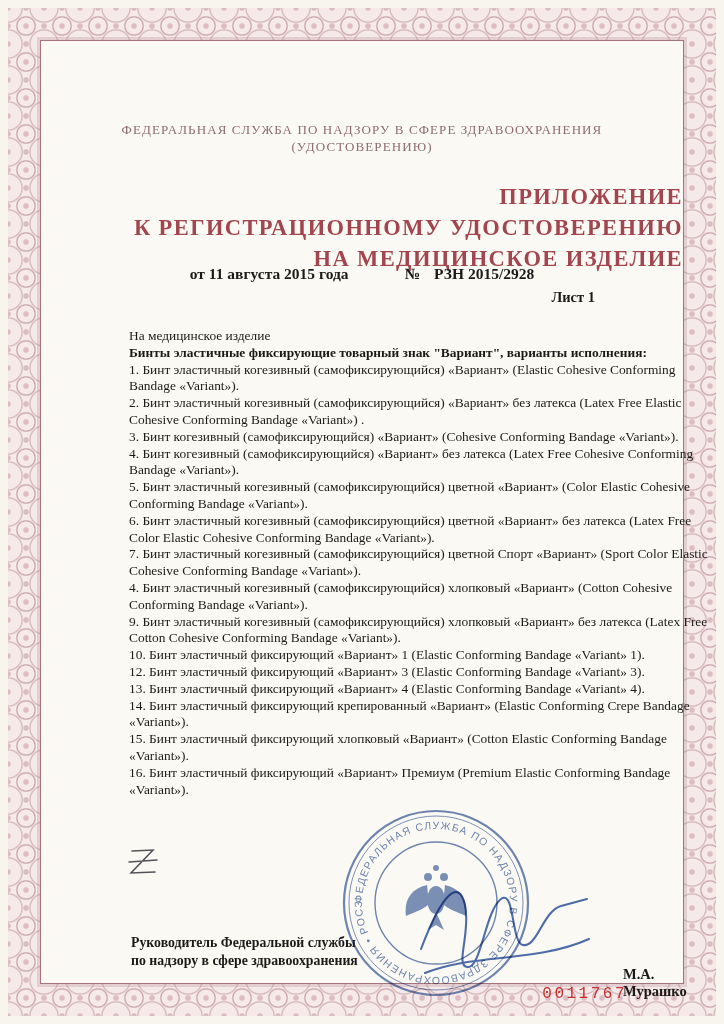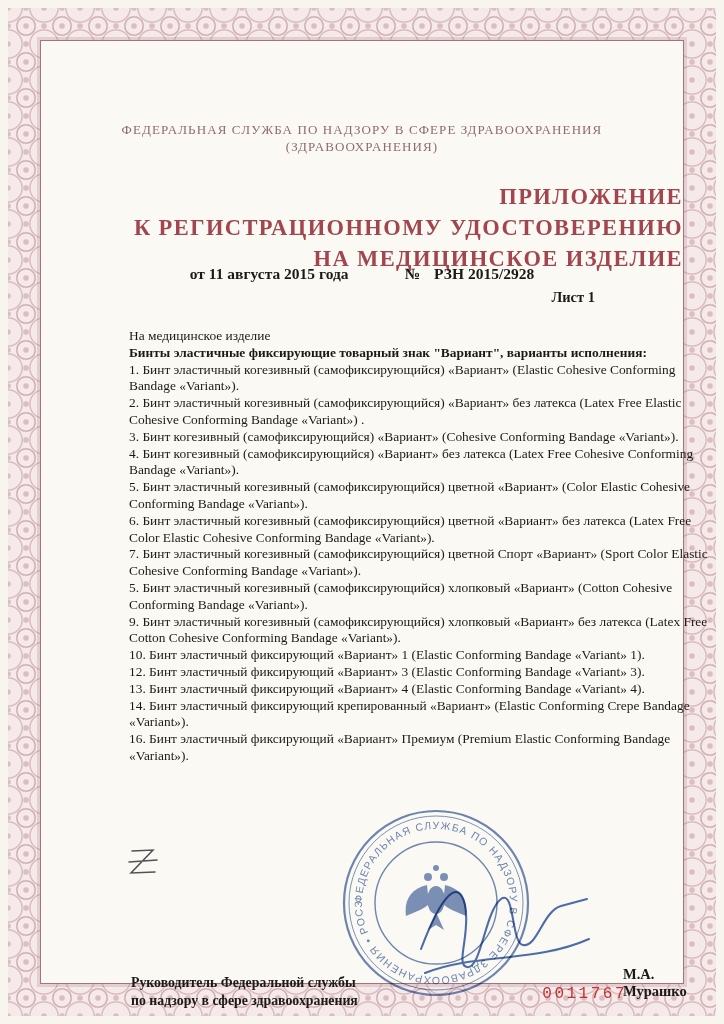--- a/index.html
+++ b/index.html
@@ -55,21 +55,21 @@
   .stamp {
     position:absolute; left:295px; top:762px;
     opacity:.8; mix-blend-mode:multiply;
   }
   .stamp-ink { stroke:var(--color-stamp-blue, #4b6aa5); fill:none; }
   .stamp-ink-fill { fill:var(--color-stamp-blue, #4b6aa5); }
   .stamp-text { fill:var(--color-stamp-blue, #4b6aa5); font-family:"Liberation Sans", sans-serif; font-size:10.5px; letter-spacing:1.2px; }
   .signature { position:absolute; left:372px; top:812px; mix-blend-mode:multiply; opacity:.9; }
   .sig-stroke { stroke:#3b5fa6; fill:none; stroke-width:2.1; stroke-linecap:round; }
   .footer-title {
-    position:absolute; left:90px; top:933px;
+    position:absolute; left:90px; top:893px;
     font-weight:bold; font-size:13.8px; line-height:18px; color:var(--color-body-text, #1c1a18);
   }
   .footer-name {
     position:absolute; left:582px; top:905px;
     font-weight:bold; font-size:14.5px; color:var(--color-body-text, #1c1a18);margin-top:20px;
   }
   .serial {
     position:absolute; right:56px; top:944px;
     font-family:Liberation Mono, monospace;
     font-size:16px; letter-spacing:2.5px;
@@ -78,21 +78,21 @@
 </style>
 </head>
 <body>
 
 <div class="page">
   <div class="frame"></div>
   <div class="inner">
 
     <div class="agency">
       <div>ФЕДЕРАЛЬНАЯ СЛУЖБА ПО НАДЗОРУ В СФЕРЕ ЗДРАВООХРАНЕНИЯ</div>
-      <div>(ЗДРАВООХРАНЕНИЯ)</div>
+      <div>(УДОСТОВЕРЕНИЮ)</div>
     </div>
 
     <div class="title">
       <div>ПРИЛОЖЕНИЕ</div>
       <div>К РЕГИСТРАЦИОННОМУ УДОСТОВЕРЕНИЮ</div>
       <div>НА МЕДИЦИНСКОЕ ИЗДЕЛИЕ</div>
     </div>
 
     <div class="meta">
       <span>от 11 августа 2015 года</span>
@@ -116,33 +116,34 @@
           <p class="item">3. Бинт когезивный (самофиксирующийся) «Вариант» (Cohesive Conforming Bandage «Variant»).</p>
 
           <p class="item">4. Бинт когезивный (самофиксирующийся) «Вариант» без латекса (Latex Free Cohesive Conforming Bandage «Variant»).</p>
 
           <p class="item">5. Бинт эластичный когезивный (самофиксирующийся) цветной «Вариант» (Color Elastic Cohesive Conforming Bandage «Variant»).</p>
 
           <p class="item">6. Бинт эластичный когезивный (самофиксирующийся) цветной «Вариант» без латекса (Latex Free Color Elastic Cohesive Conforming Bandage «Variant»).</p>
 
           <p class="item">7. Бинт эластичный когезивный (самофиксирующийся) цветной Спорт «Вариант» (Sport Color Elastic Cohesive Conforming Bandage «Variant»).</p>
 
-          <p class="item">5. Бинт эластичный когезивный (самофиксирующийся) хлопковый «Вариант» (Cotton Cohesive Conforming Bandage «Variant»).</p>
+          <p class="item">4. Бинт эластичный когезивный (самофиксирующийся) хлопковый «Вариант» (Cotton Cohesive Conforming Bandage «Variant»).</p>
 
           <p class="item">9. Бинт эластичный когезивный (самофиксирующийся) хлопковый «Вариант» без латекса (Latex Free Cotton Cohesive Conforming Bandage «Variant»).</p>
 
           <p class="item">10. Бинт эластичный фиксирующий «Вариант» 1 (Elastic Conforming Bandage «Variant» 1).</p>
 
 
           <p class="item">12. Бинт эластичный фиксирующий «Вариант» 3 (Elastic Conforming Bandage «Variant» 3).</p>
 
           <p class="item">13. Бинт эластичный фиксирующий «Вариант» 4 (Elastic Conforming Bandage «Variant» 4).</p>
 
           <p class="item">14. Бинт эластичный фиксирующий крепированный «Вариант» (Elastic Conforming Crepe Bandage «Variant»).</p>
 
+          <p class="item">15. Бинт эластичный фиксирующий хлопковый «Вариант» (Cotton Elastic Conforming Bandage «Variant»).</p>
 
           <p class="item">16. Бинт эластичный фиксирующий «Вариант» Премиум (Premium Elastic Conforming Bandage «Variant»).</p>
         </div>
     </div>
 
     <svg class="zmark" width="34" height="30" viewBox="0 0 34 30">
       <path d="M5 4 L26 3 L4 26 L28 25 M2 15 L30 13" stroke="#35343c" stroke-width="1.5" fill="none" stroke-linecap="round"></path>
     </svg>
 
     <svg class="stamp" width="200" height="200" viewBox="0 0 200 200">

